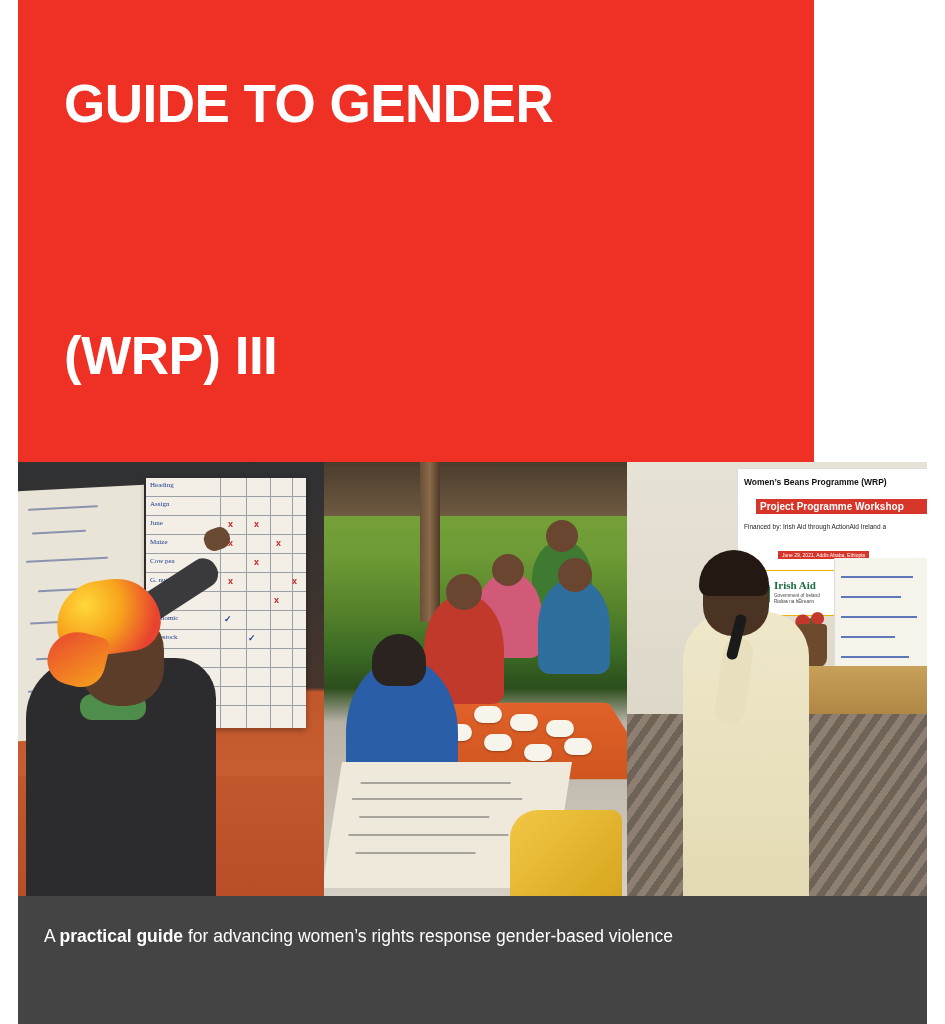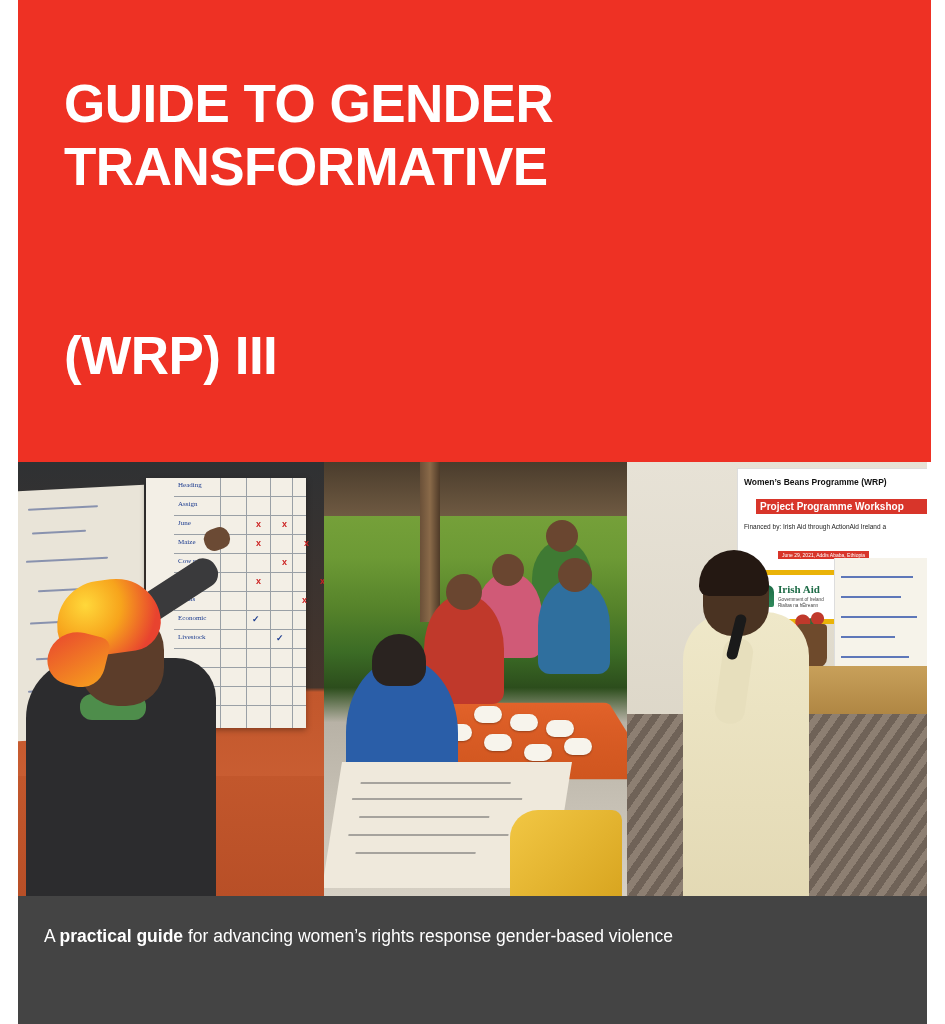--- a/index.html
+++ b/index.html
@@ -19,21 +19,21 @@
     height: 1024px;
     background: #ffffff;
     box-sizing: border-box;
   }
 
   
   .title-banner {
     position: absolute;
     left: 18px;
     top: 0;
-    width: 913px;
+    width: 796px;
     height: 462px;
     background: #ee3124;
     box-sizing: border-box;
     padding: 72px 60px 0 46px;
   }
   .title-banner h1 {
     margin: 0;
     color: #ffffff;
     font-family: "Liberation Sans", sans-serif;
     font-weight: bold;
@@ -73,21 +73,20 @@
     left: 128px; top: 16px;
     width: 160px; height: 250px;
     background: #f3efe6;
     box-shadow: 0 2px 6px rgba(0,0,0,.35);
   }
   .p1-board .grid-row {
     position: relative;
     height: 19px;
     border-bottom: 1px solid #9aa0a6;
     box-sizing: border-box;
-    margin-left: 28px;
   }
   .p1-board .grid-row span {
     position: absolute; left: 4px; top: 3px;
     font-size: 7px; color: #1b3b8f;
     font-family: "Liberation Serif", serif;
   }
   .p1-board .vline {
     position: absolute; top: 0; bottom: 0; width: 1px; background: #9aa0a6;
   }
   .p1-board .mark {
@@ -235,21 +234,21 @@
     font-size: 6.5px; color: #222; line-height: 1.35;
   }
   .p3-banner .bl4 {
     position: absolute; left: 40px; top: 82px;
     font-size: 5px; color: #fff; background: #d8352a; padding: 1px 4px;
   }
   .p3-irishaid {
     position: absolute; left: 122px; top: 108px;
     width: 128px; height: 44px;
     background: #ffffff;
-    border: 5px solid #eab308;
+    border: 1px solid #eab308;
   }
   .p3-irishaid .ia-title {
     position: absolute; left: 24px; top: 8px;
     font-size: 11px; font-weight: bold; color: #1d6b46;
     font-family: "Liberation Serif", serif;
   }
   .p3-irishaid .ia-sub {
     position: absolute; left: 24px; top: 22px;
     font-size: 4.6px; color: #444; line-height: 1.4;
   }
@@ -345,21 +344,21 @@
   .caption-bar b { font-weight: bold; text-align: center; }
 </style>
 </head>
 <body>
 
 <div class="page">
 
   <div class="title-banner">
     <h1>
       <span>GUIDE TO GENDER</span><br>
-      <span>TRANSFORMATIVE</span><br>
+      <br>
       <br>
       <br>
       <span>(WRP) III</span>
     </h1>
   </div>
 
   <div class="photo-strip">
 
     <div class="photo one">
       <div class="p1-bg"></div>

